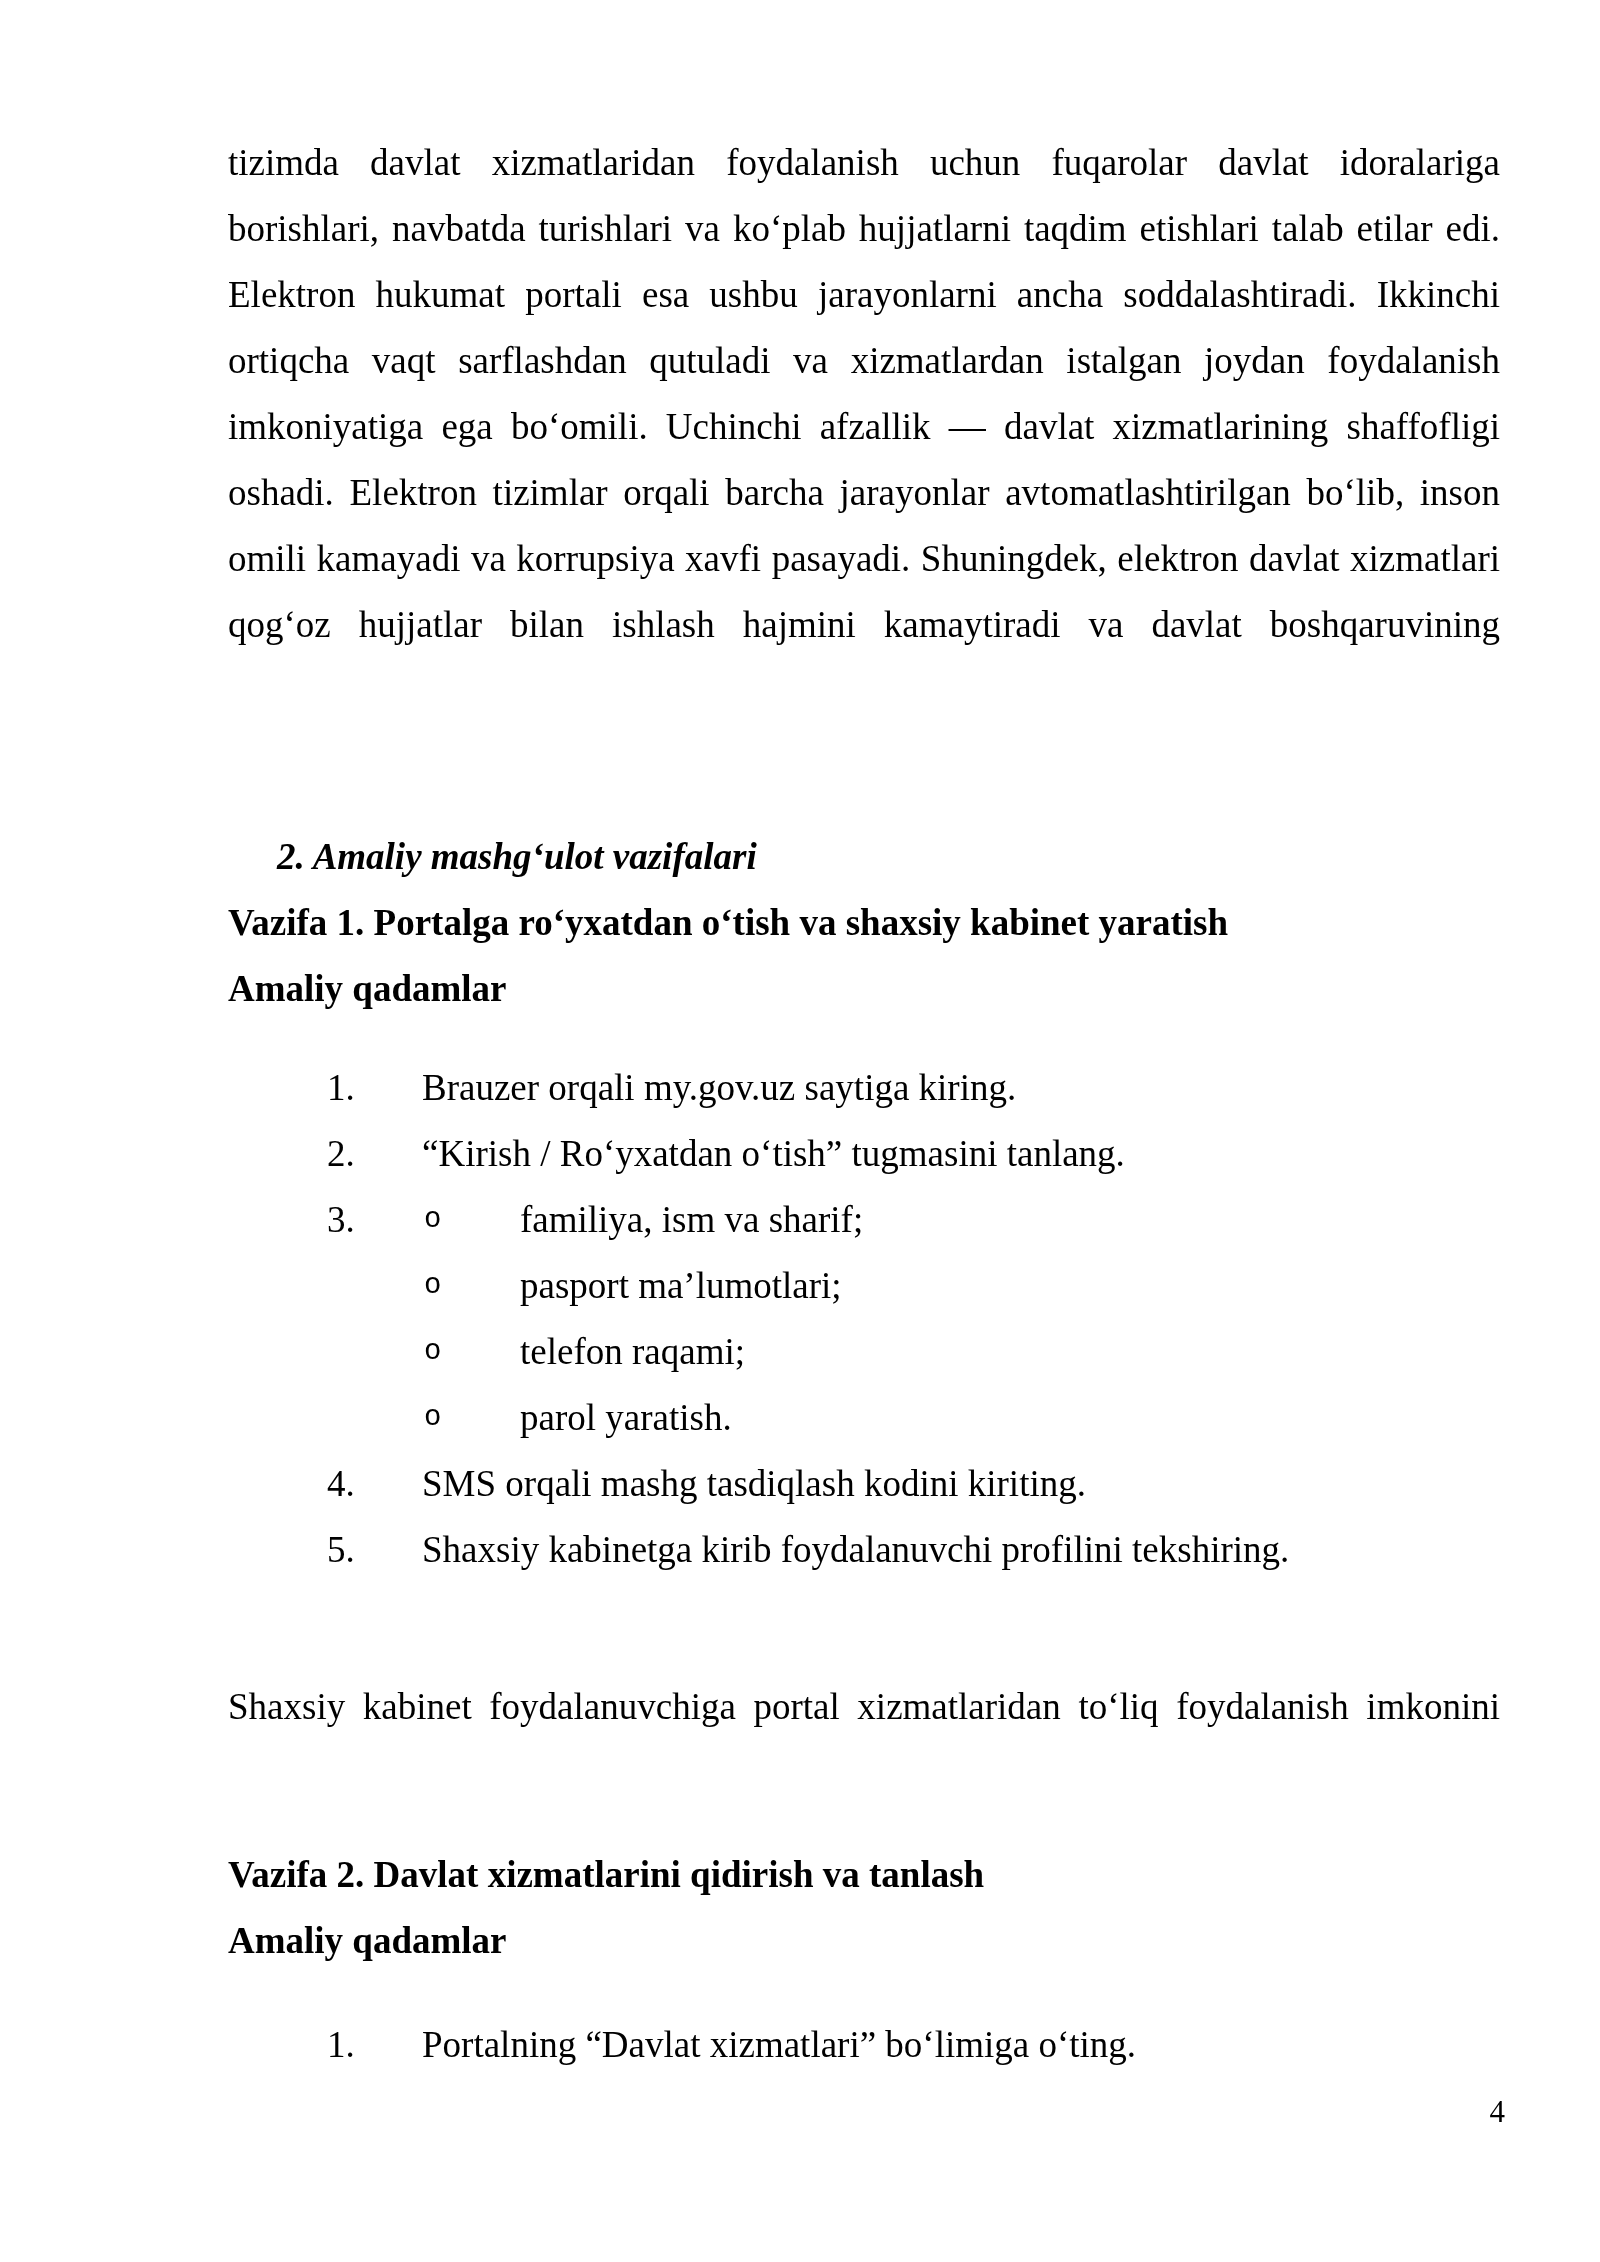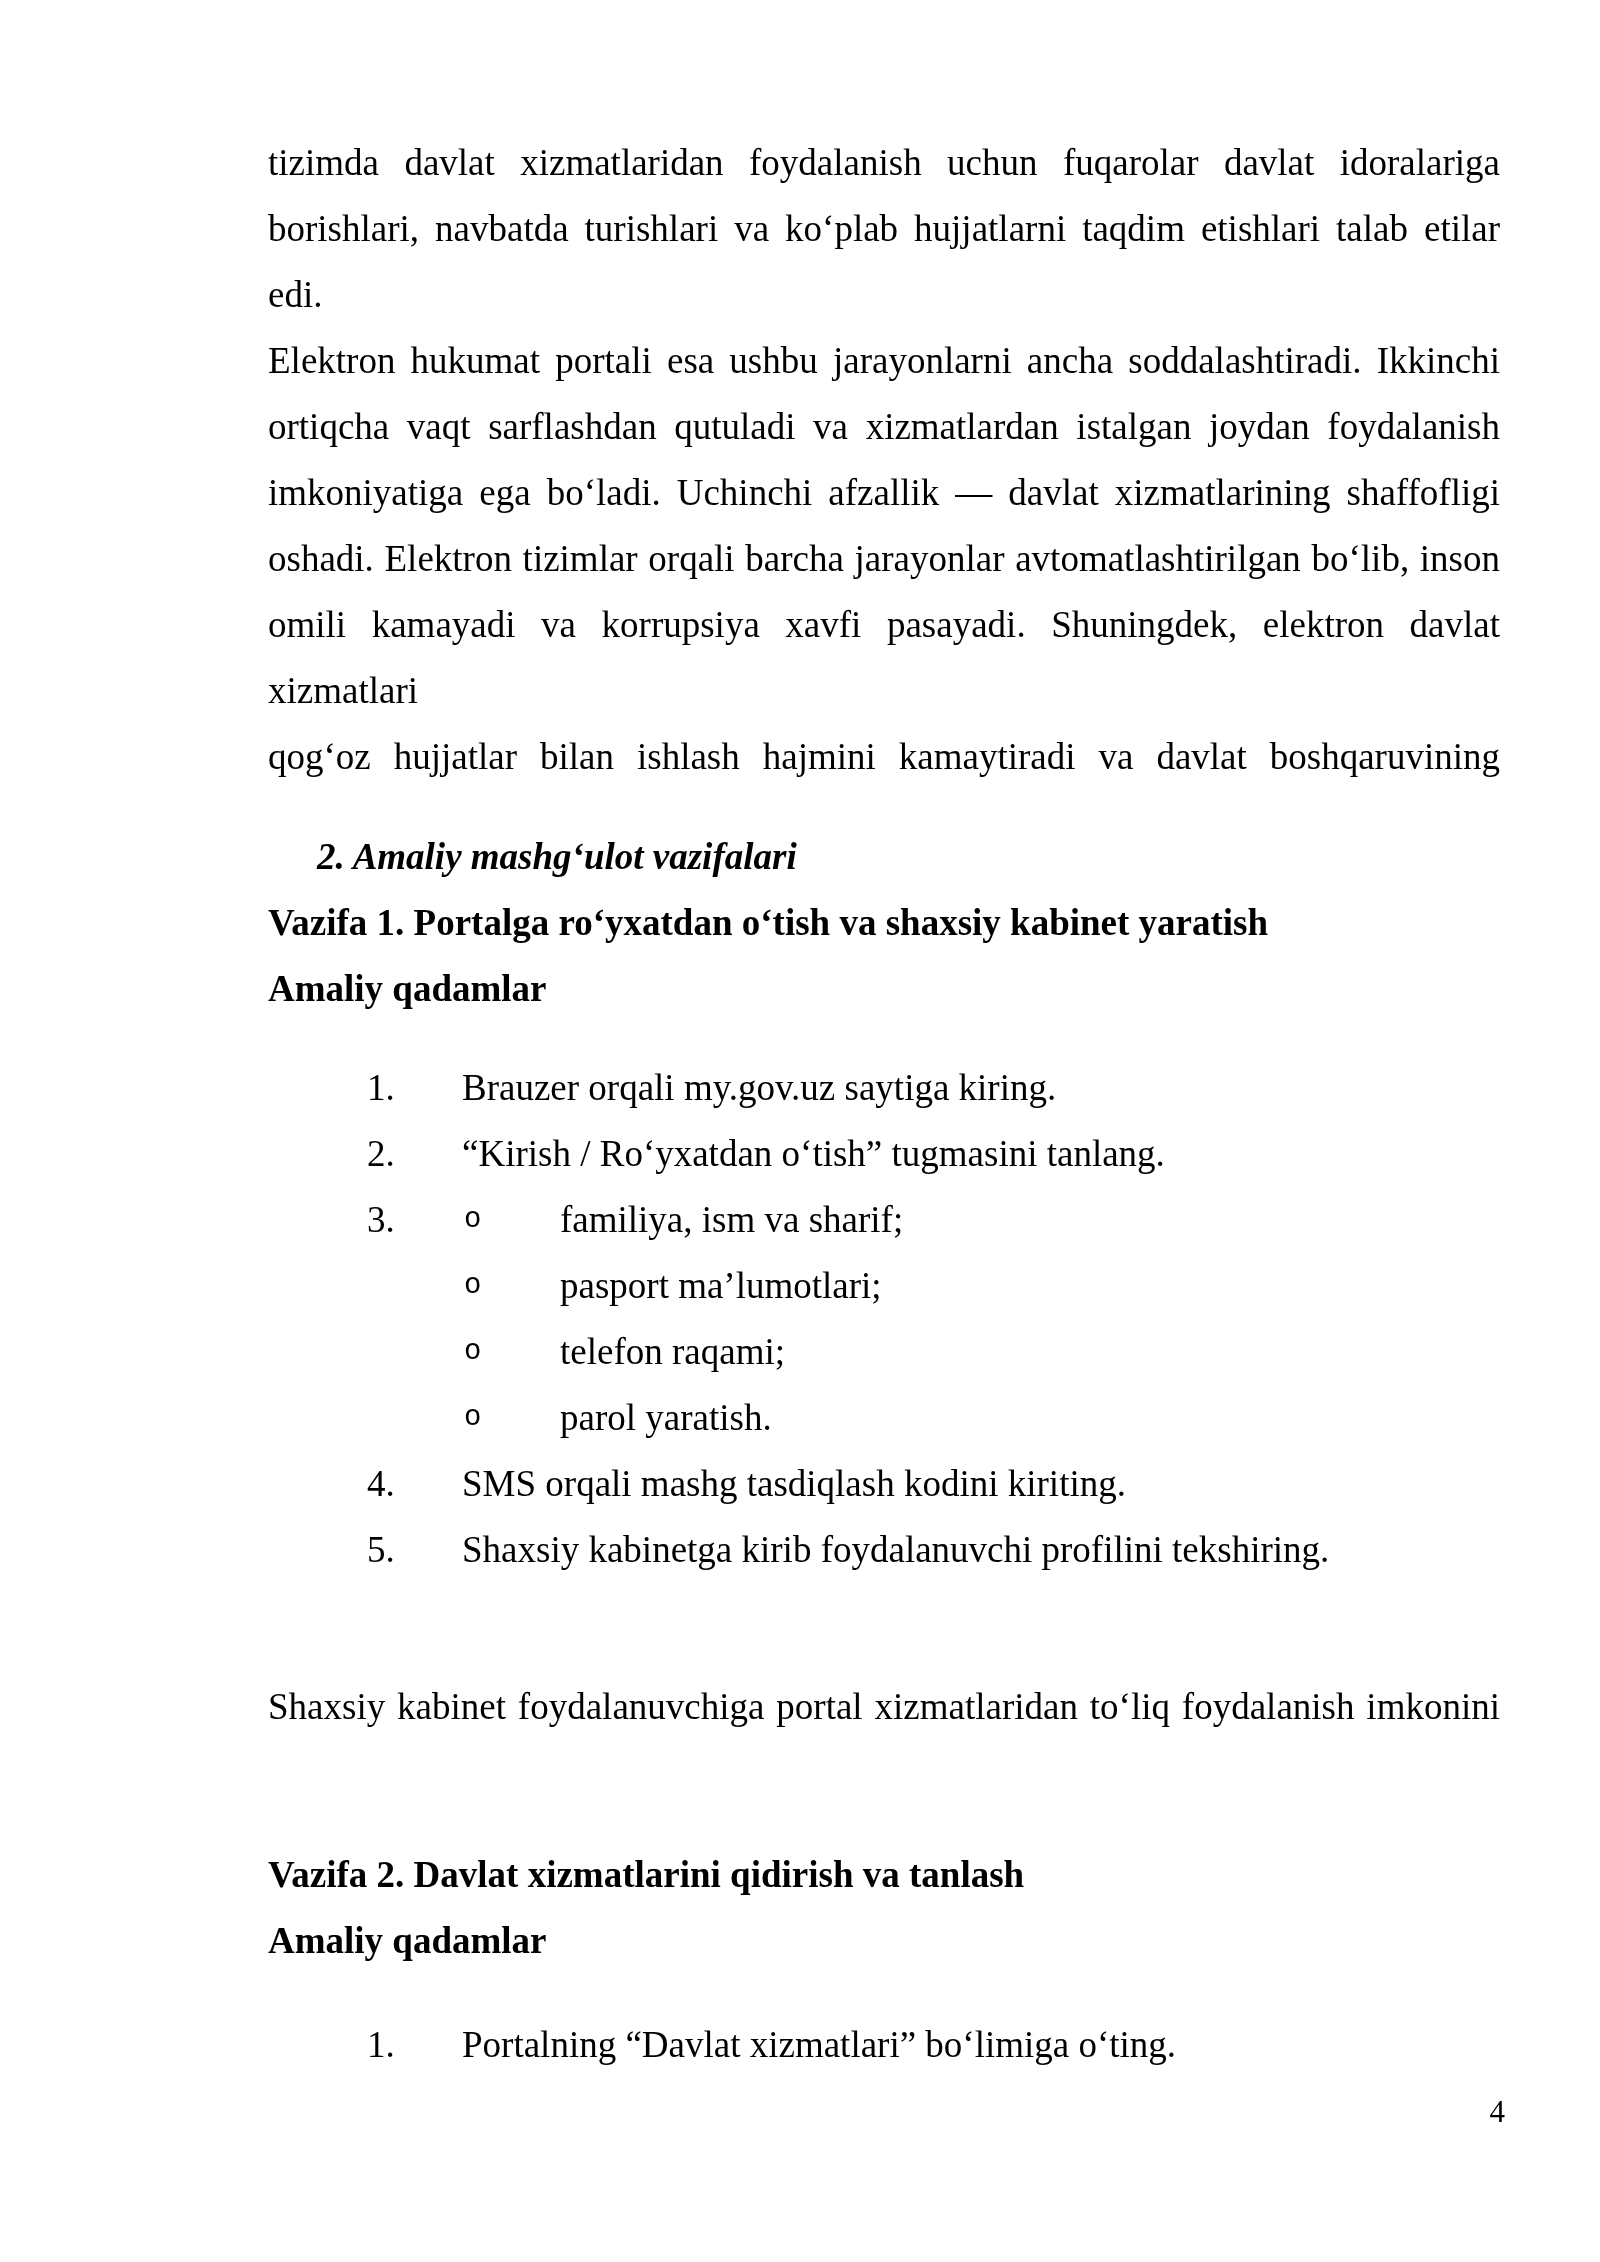--- a/index.html
+++ b/index.html
@@ -12,21 +12,21 @@
     font-size: 37px;
     color: #000000;
     overflow: hidden;
   }
   .block {
     position: absolute;
     left: 228px;
     width: 1272px;
     line-height: 66px;
   }
-  .line { display: block; margin-left: 40px; }
+  .line { display: block; }
   
   .j {
     text-align: justify;
     text-align-last: justify;
     -moz-text-align-last: justify;
   }
   .bold { font-weight: bold; }
   .indent { text-indent: 49px; font-style: italic; }
   
   .li { position: relative; padding-left: 194px; }
@@ -57,21 +57,21 @@
 </head>
 <body>
 
 <div class="page">
 
   <div class="block" id="para1">
     <div class="line j">tizimda davlat xizmatlaridan foydalanish uchun fuqarolar davlat idoralariga</div>
     <div class="line j">borishlari, navbatda turishlari va ko‘plab hujjatlarni taqdim etishlari talab etilar edi.</div>
     <div class="line j">Elektron hukumat portali esa ushbu jarayonlarni ancha soddalashtiradi. Ikkinchi</div>
     <div class="line j">ortiqcha vaqt sarflashdan qutuladi va xizmatlardan istalgan joydan foydalanish</div>
-    <div class="line j">imkoniyatiga ega bo‘ladi. Uchinchi afzallik — davlat xizmatlarining shaffofligi</div>
+    <div class="line j">imkoniyatiga ega bo‘omili. Uchinchi afzallik — davlat xizmatlarining shaffofligi</div>
     <div class="line j">oshadi. Elektron tizimlar orqali barcha jarayonlar avtomatlashtirilgan bo‘lib, inson</div>
     <div class="line j">omili kamayadi va korrupsiya xavfi pasayadi. Shuningdek, elektron davlat xizmatlari</div>
     <div class="line j">qog‘oz hujjatlar bilan ishlash hajmini kamaytiradi va davlat boshqaruvining</div>
   </div>
 
   <div class="block" id="headings">
     <div class="line bold indent">2. Amaliy mashg‘ulot vazifalari</div>
     <div class="line bold">Vazifa 1. Portalga ro‘yxatdan o‘tish va shaxsiy kabinet yaratish</div>
     <div class="line bold">Amaliy qadamlar</div>
   </div>

